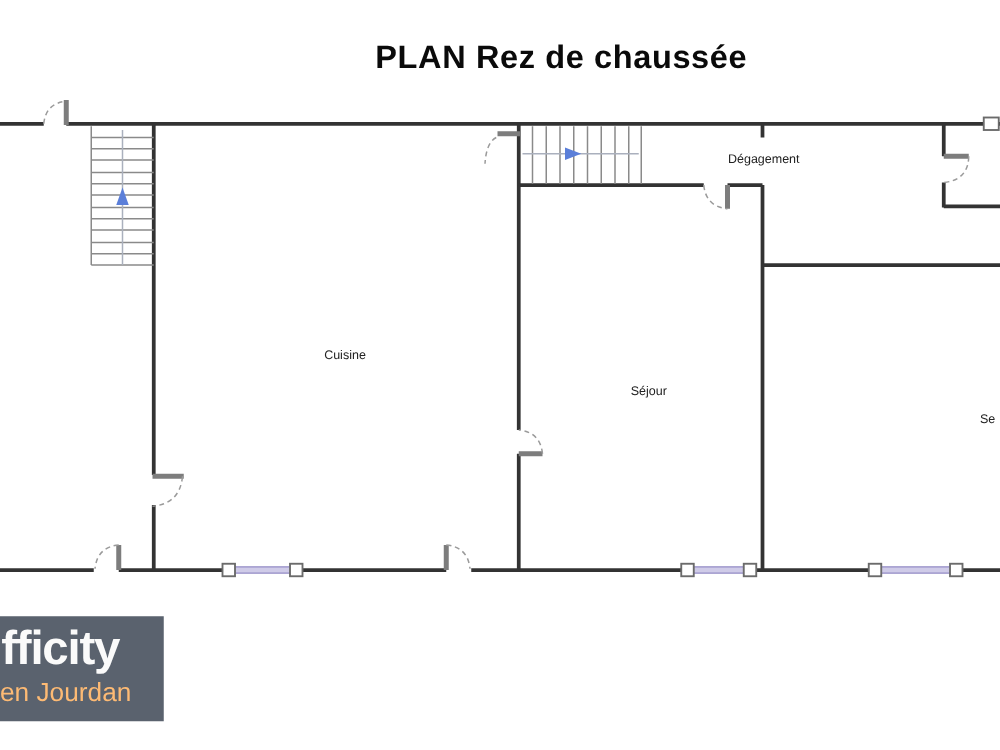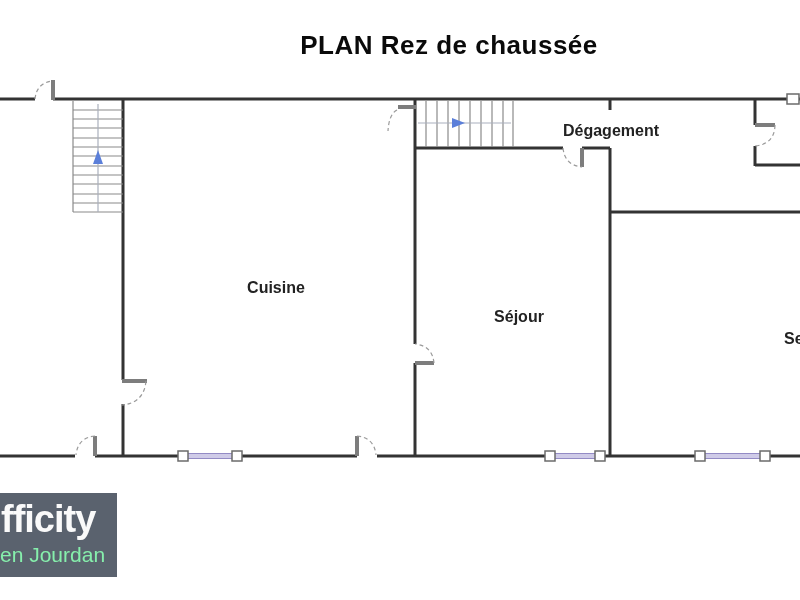--- a/index.html
+++ b/index.html
@@ -39,31 +39,31 @@
   }
   .wall { stroke: #333333; stroke-width: 3; stroke-linecap: butt; }
   .tread { stroke: #8a8a8a; stroke-width: 1.2; }
   .rail { stroke: #aab0bd; stroke-width: 1.2; }
   .leaf { stroke: #7d7d7d; stroke-width: 4; }
   .arc  { stroke: #9a9a9a; stroke-width: 1.2; fill: none; stroke-dasharray: 4 3; }
   .win-band { stroke: #938bc5; stroke-width: 1; }
   .win-box  { fill: #ffffff; stroke: #6b6b6b; stroke-width: 1.5; }
   .room-label {
     position: absolute;
-    font-size: 16px;
-    font-weight: bold;
+    font-size: 10px;
+    font-weight: normal;
     color: #222222;
     text-align: center;
     white-space: nowrap;
   }
   .logo {
     position: absolute;
     left: 0;
     top: 493px;
-    width: 117px;
+    width: 131px;
     height: 84px;
     background: #5a626e;
     color: #f5f5f7;
     overflow: hidden;
   }
   .logo-line1 {
     position: absolute;
     left: 1px;
     top: 1px;
     font-size: 38px;
@@ -72,21 +72,21 @@
     line-height: 50px;
     color: #fafafa;
   }
   .logo-line2 {
     position: absolute;
     left: 0px;
     top: 50px;
     font-size: 21px;
     font-weight: 400;
     letter-spacing: 0px;
-    color: #86efac;
+    color: #fdba74;
   }
 </style>
 </head>
 <body>
 
 <div class="canvas">
 
   <div class="plan-title">PLAN Rez de chaussée</div>
 
   <svg class="plan" width="800" height="600" viewBox="0 0 800 600">

